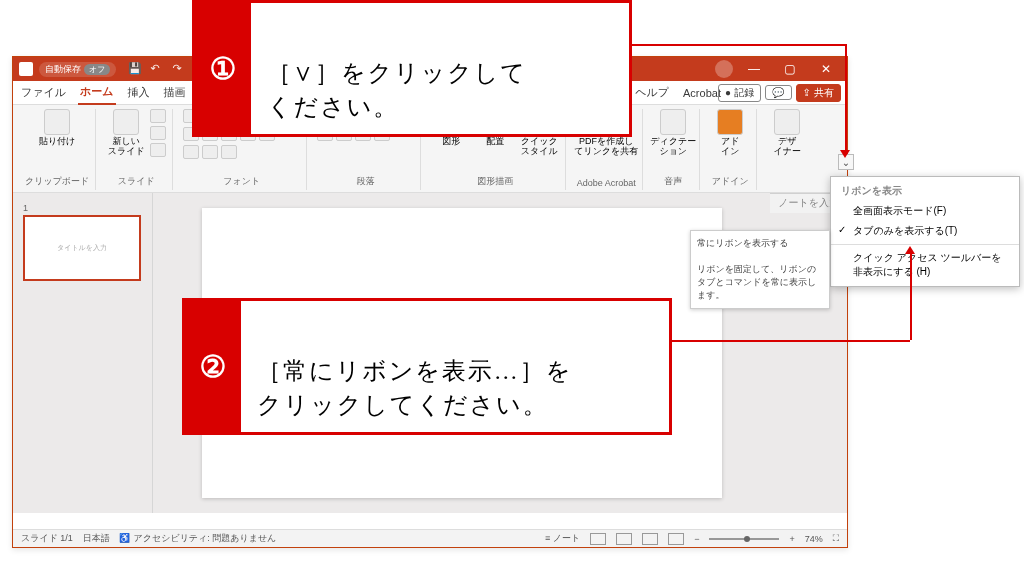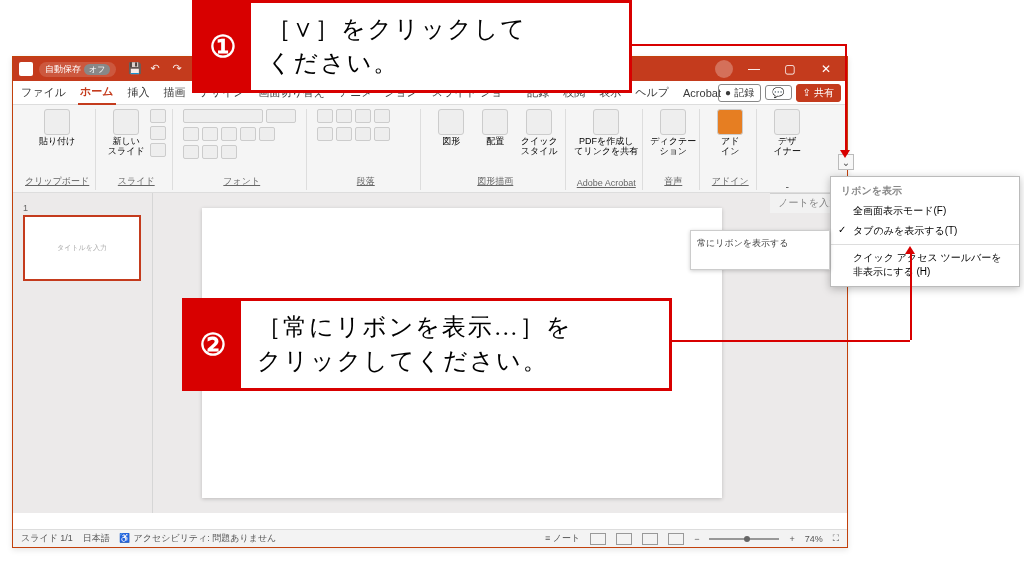--- a/index.html
+++ b/index.html
@@ -18,21 +18,21 @@
 .tabs .tab { padding: 4px 2px; cursor: pointer; }
 .tabs .tab.active { color: #c43b1d; border-bottom: 2px solid #c43b1d; font-weight: 600; }
 .tabs .right { position: absolute; right: 6px; display: flex; gap: 4px; align-items: center; }
 .pill { border: 1px solid #888; border-radius: 3px; padding: 1px 6px; font-size: 10px; display: flex; align-items: center; gap: 3px; }
 .pill.share { background: #c43b1d; border-color: #c43b1d; color: #fff; }
 
 .ribbon { height: 88px; background: #f5f5f5; border-bottom: 1px solid #ddd; display: flex; padding: 4px 6px 2px; gap: 4px; }
 .group { border-right: 1px solid #ddd; padding: 0 6px; display: flex; flex-direction: column; align-items: center; justify-content: space-between; }
 .group:last-child { border-right: none; }
 .group .body { display: flex; gap: 4px; align-items: flex-start; flex: 1; }
-.group .label { font-size: 9px; color: #666; padding-bottom: 2px; text-align: center; text-decoration: underline; }
+.group .label { font-size: 9px; color: #666; padding-bottom: 2px; text-align: center; }
 .biconcol { display: flex; flex-direction: column; align-items: center; width: 40px; font-size: 9px; line-height: 1.1; text-align: center; gap: 2px; cursor: pointer; }
 .bicon { width: 26px; height: 26px; background: #eee; border: 1px solid #ccc; border-radius: 3px; }
 .minirow { display: flex; gap: 3px; }
 .mini { width: 16px; height: 14px; background: #eee; border: 1px solid #ccc; border-radius: 2px; }
 .fontcol { display: flex; flex-direction: column; gap: 3px; }
 
 .editor { position: absolute; top: 136px; left: 0; right: 0; bottom: 34px; background: #eceaea; display: flex; }
 .thumbs { width: 140px; background: #eceaea; border-right: 1px solid #d6d6d6; padding: 10px; }
 .thumb { width: 118px; height: 66px; background: #fff; border: 2px solid #c43b1d; display: flex; align-items: center; justify-content: center; font-size: 8px; color: #888; flex-direction: column; gap: 4px; }
 .slidearea { flex: 1; display: flex; }
@@ -55,21 +55,21 @@
 .dropdown .opt.highlight { outline: 2px dashed #d80000; outline-offset: -1px; background: #fff; }
 .dropdown hr { border: none; border-top: 1px solid #ddd; margin: 3px 0; }
 
 
 .tooltip { position: absolute; left: 690px; top: 230px; width: 140px; background: #fff; border: 1px solid #ccc; box-shadow: 0 1px 4px rgba(0,0,0,0.2); padding: 6px; font-size: 9px; color: #444; }
 .tooltip .tt-title { font-weight: 400; margin-bottom: 13px; }
 
 
 .callout { position: absolute; border: 3px solid #d80000; background: #fff; display: flex; align-items: stretch; z-index: 200; }
 .callout .num { background: #d80000; color: #fff; font-size: 30px; font-weight: 700; width: 56px; display: flex; align-items: center; justify-content: center; }
-.callout .txt { padding: 10px 16px; font-size: 24px; font-weight: 500; line-height: 1.4; letter-spacing: 2px; font-family: serif; }
+.callout .txt { padding: 10px 16px; font-size: 24px; font-weight: 500; line-height: 1.4; letter-spacing: 2px; font-family: serif; margin-top: 44px; }
 .c1 { left: 192px; top: 0; width: 440px; }
 .c2 { left: 182px; top: 298px; width: 490px; }
 
 .arrow-v { position: absolute; background: #d80000; width: 2px; }
 .arrow-h { position: absolute; background: #d80000; height: 2px; }
 .arrowhead-d { position: absolute; width: 0; height: 0; border-left: 5px solid transparent; border-right: 5px solid transparent; border-top: 8px solid #d80000; }
 
 .chevron-target { position: absolute; left: 838px; top: 154px; width: 16px; height: 16px; border: 1px solid #bbb; background: #f7f7f7; display: flex; align-items: center; justify-content: center; font-size: 10px; color: #555; }
 </style>
 </head>
@@ -280,20 +280,21 @@
 <div class="dropdown">
   <div class="section-title">リボンを表示</div>
   <div class="opt">全画面表示モード(F)</div>
   <div class="opt checked">タブのみを表示する(T)</div>
   <hr>
   <div class="opt">クイック アクセス ツールバーを非表示にする (H)</div>
 </div>
 
 <div class="tooltip">
   <div class="tt-title">常にリボンを表示する</div>
+  <div>リボンを固定して、リボンのタブとコマンドを常に表示します。</div>
 </div>
 
 <div class="callout c1">
   <div class="num">①</div>
   <div class="txt" style="white-space:pre">［∨］をクリックして
 ください。</div>
 </div>
 
 <div class="callout c2">
   <div class="num">②</div>

